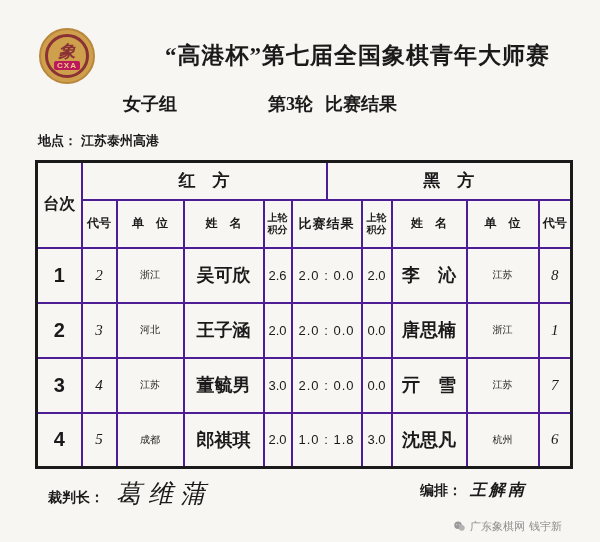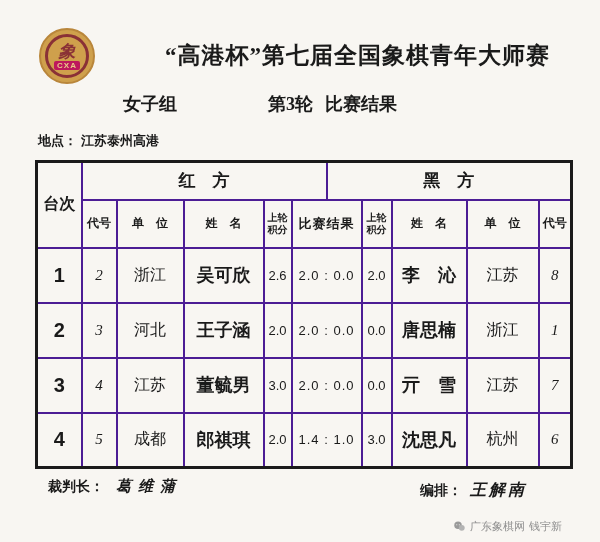--- a/index.html
+++ b/index.html
@@ -49,28 +49,28 @@
     padding:0;overflow:hidden;
   }
   tr.h1{height:38px;} tr.h2{height:48px;} tr.data{height:55px;}
   .corner{font-size:16px;font-weight:bold;}
   .side-header{font-size:17px;font-weight:bold;}
   .sub-th{font-size:12px;font-weight:bold;}
   .prev-th{font-size:10px;font-weight:bold;line-height:1.2;margin-left:24px;}
   .prev-th span{display:block;}
   .board{font-size:20px;font-weight:bold;font-family:"Liberation Sans","DejaVu Sans",sans-serif;}
   .code{font-size:15px;font-style:italic;}
-  .unit{font-size:16px;}
+  .unit{font-size:10px;}
   .pname{font-size:18px;font-weight:bold;}
   .score{font-size:13px;font-family:"Liberation Sans","DejaVu Sans",sans-serif;}
   .result-cell{border-left-width:3px;border-right-width:3px;font-size:13px;letter-spacing:1px;
     font-family:"Liberation Sans","DejaVu Sans",sans-serif;}
   
   .referee{position:absolute;left:48px;top:477px;font-size:14px;font-weight:bold;}
-  .referee .sig{font-size:15px;font-style:italic;letter-spacing:7px;margin-left:12px;font-weight:bold;}
+  .referee .sig{font-size:25px;font-style:italic;letter-spacing:7px;margin-left:12px;font-weight:normal;}
   .arranger{position:absolute;left:420px;top:480px;font-size:14px;font-weight:bold;}
   .arranger .sig{font-size:16px;font-style:italic;letter-spacing:3px;margin-left:8px;font-weight:bold;}
   
   .watermark{
     position:absolute;left:453px;top:519px;display:flex;align-items:center;gap:4px;
     color:#8f8f8f;font-size:11px;font-family:"Liberation Sans","DejaVu Sans",sans-serif;
   }
   .wicon{width:13px;height:13px;display:inline-block;}
 </style>
 </head>
@@ -170,21 +170,21 @@
     <td class="pname">亓　雪</td>
     <td class="unit">江苏</td>
     <td class="code">7</td>
   </tr>
   <tr class="data">
     <td class="board">4</td>
     <td class="code">5</td>
     <td class="unit">成都</td>
     <td class="pname">郎祺琪</td>
     <td class="score">2.0</td>
-    <td class="result-cell" colspan="2">1.4 : 1.0</td>
+    <td class="result-cell" colspan="2">1.0 : 1.8</td>
     <td class="score">3.0</td>
     <td class="pname">沈思凡</td>
     <td class="unit">杭州</td>
     <td class="code">6</td>
   </tr>
 </tbody>
   </table>
 
 <div class="referee">
   <span>裁判长：</span><span class="sig">葛维蒲</span>

